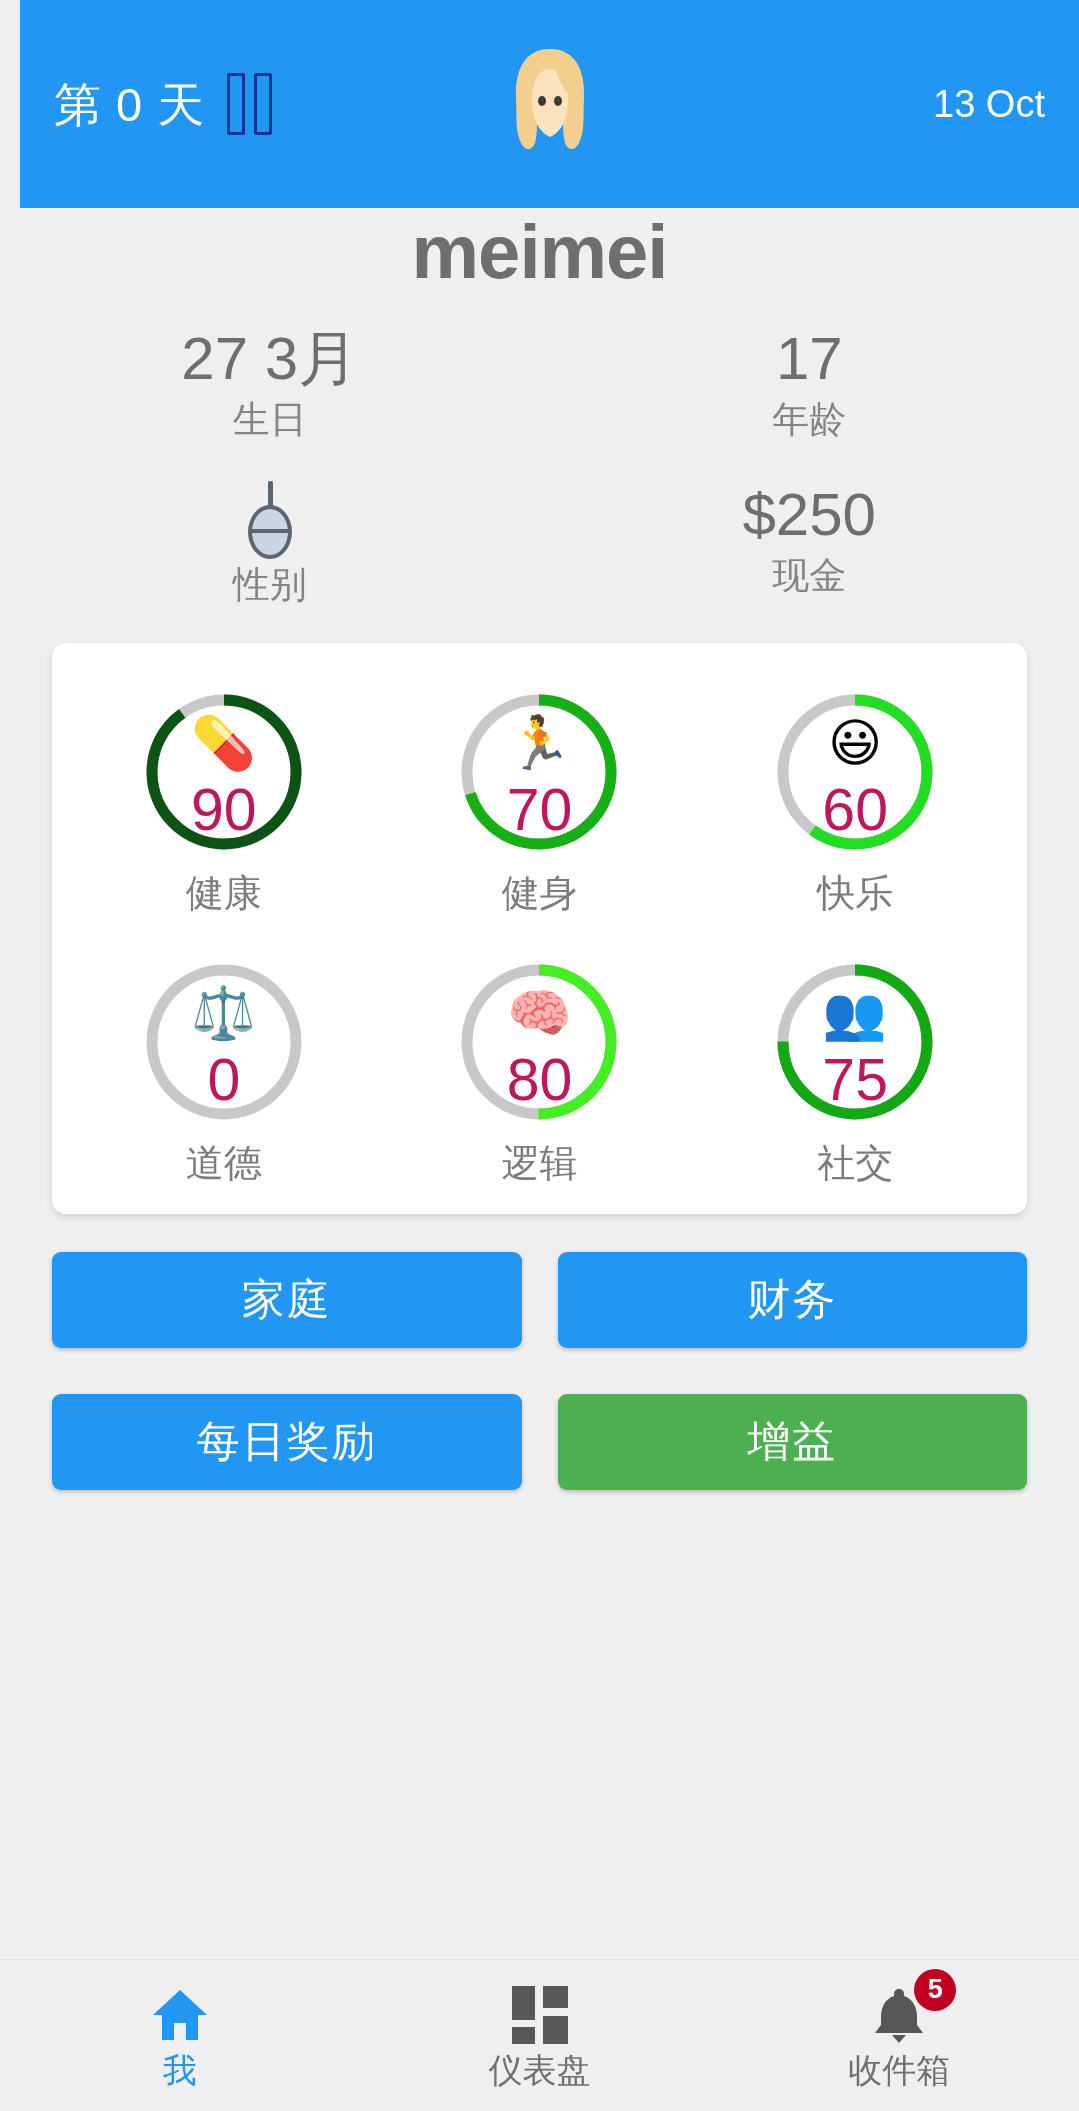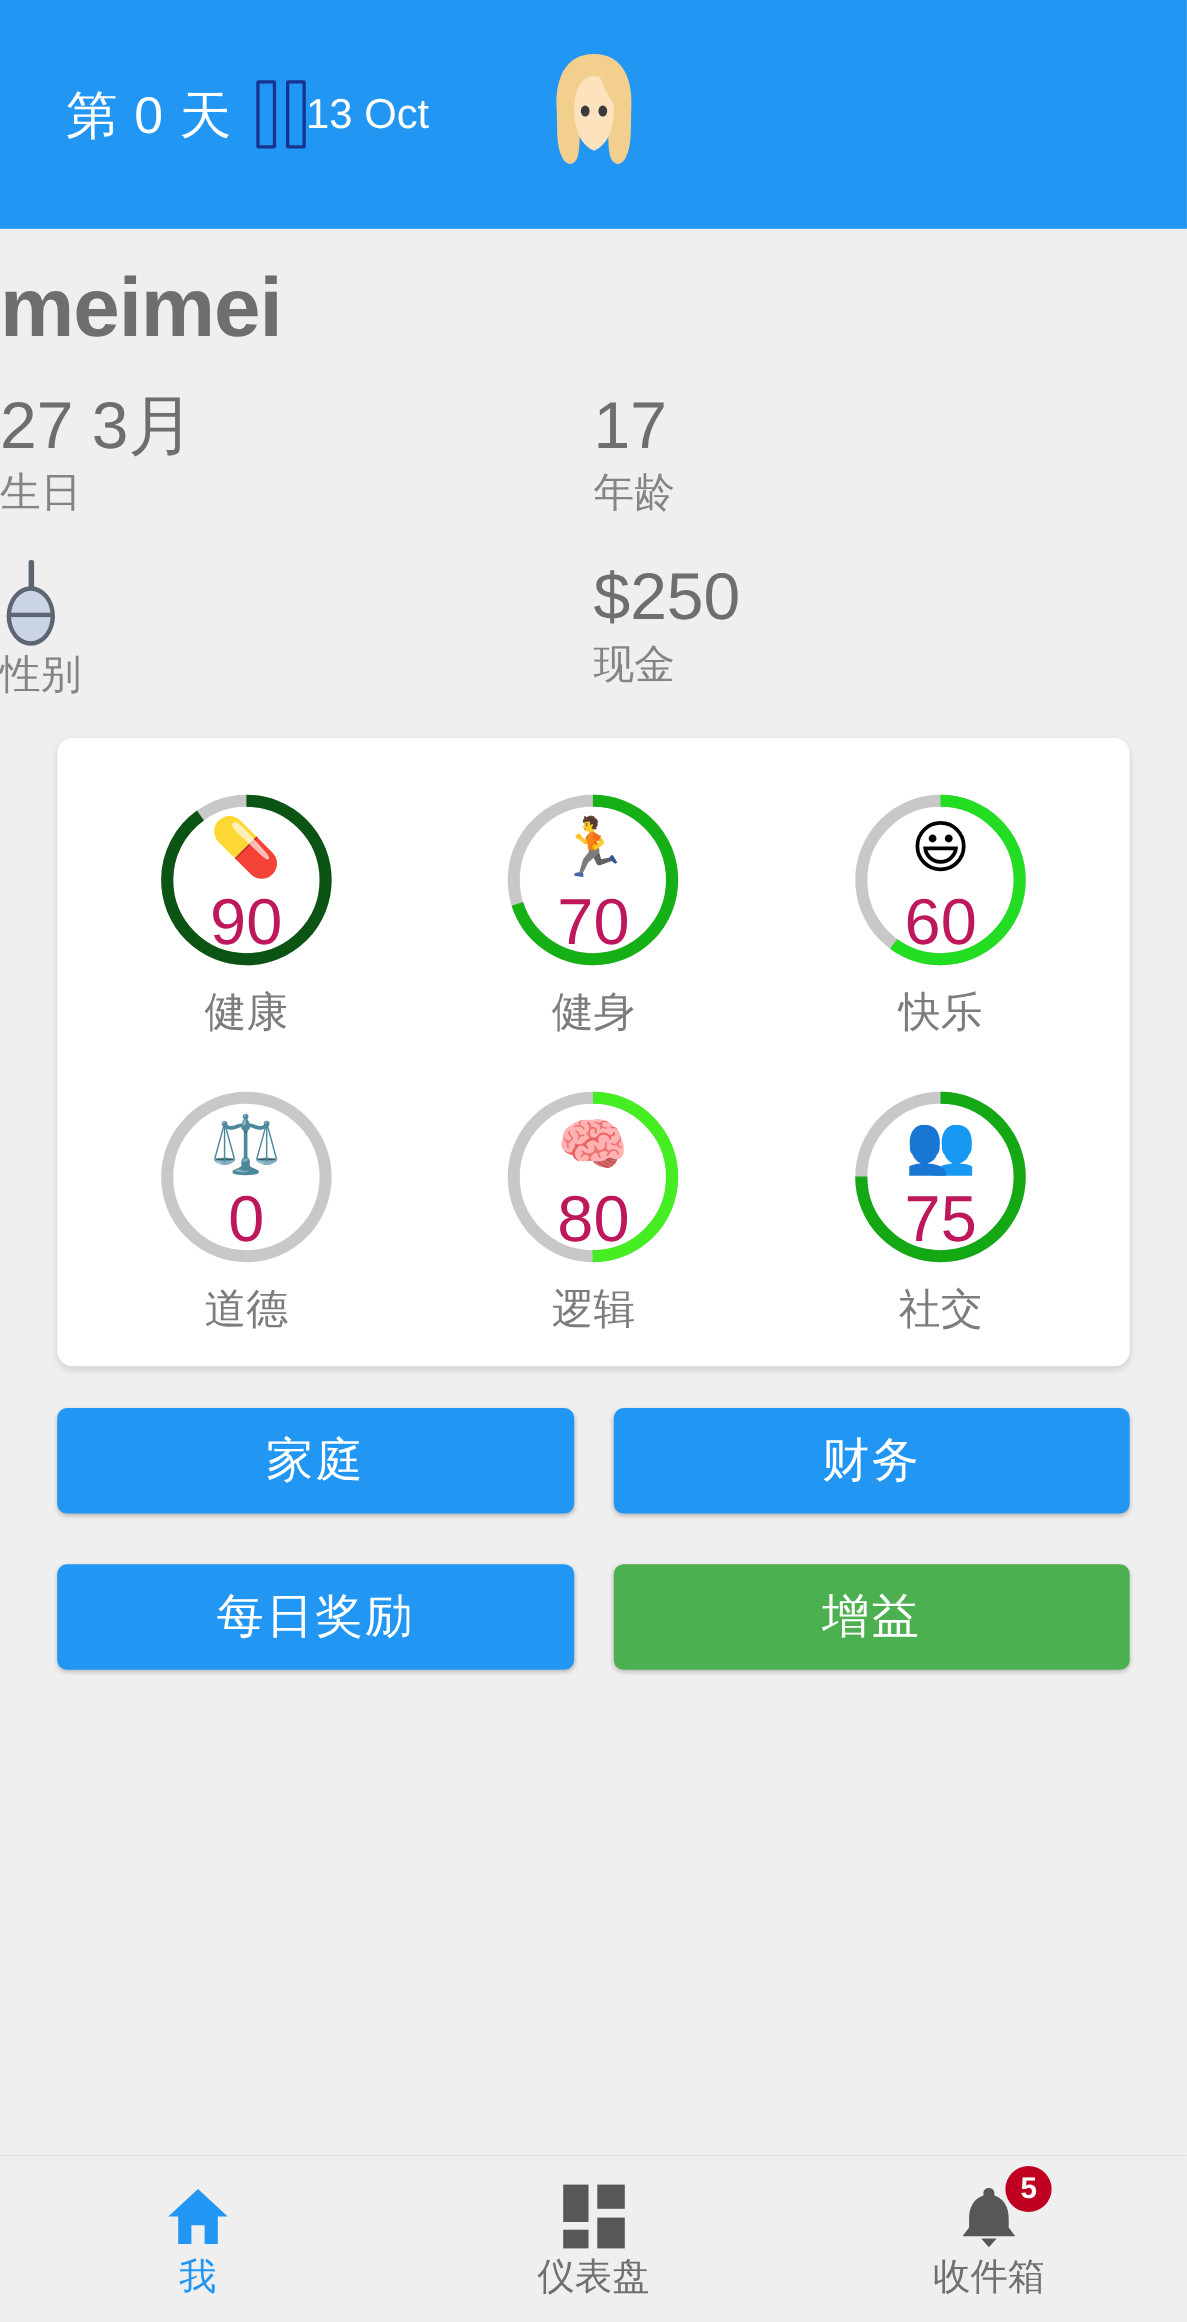--- a/index.html
+++ b/index.html
@@ -19,23 +19,24 @@
     background: #efeff0;
   }
 
   
   .header {
     height: 208px;
     background: #2196f3;
     flex: 0 0 208px;
     display: flex;
     align-items: center;
-    justify-content: flex-start;
-    padding: 0 60px;
-    position: relative;
+    justify-content: space-between;
+    padding: 0 34px;
+    position: relative;
+    margin-left: 20px;
   }
   .hdr-left {
     display: flex;
     align-items: center;
     gap: 22px;
   }
   .day-text {
     color: #ffffff;
     font-size: 47px;
     letter-spacing: 1px;
@@ -72,34 +73,35 @@
   }
 
   
   .body {
     flex: 1 1 auto;
     position: relative;
     overflow: hidden;
   }
 
   .name {
+    text-align: center;
     font-size: 76px;
     font-weight: bold;
     color: #6e6e6e;
-    margin-top: 28px;
     letter-spacing: -1px;
   }
 
   .stat-rows { margin-top: 30px; }
   .stat-row {
     display: flex;
     width: 100%;
   }
   .stat-cell {
     flex: 1 1 50%;
+    text-align: center;
   }
   .stat-value {
     font-size: 60px;
     color: #6e6e6e;
     line-height: 1.12;
     white-space: nowrap;
   }
   .stat-value .gender-glyph {
     display: inline-block;
     width: 56px;

